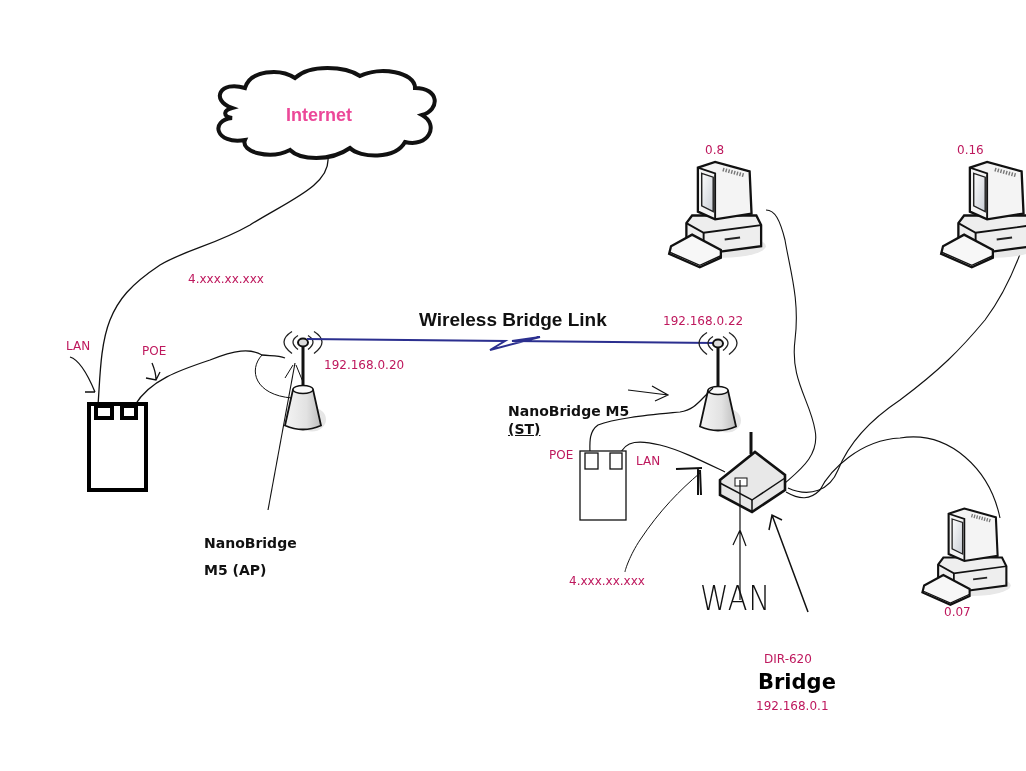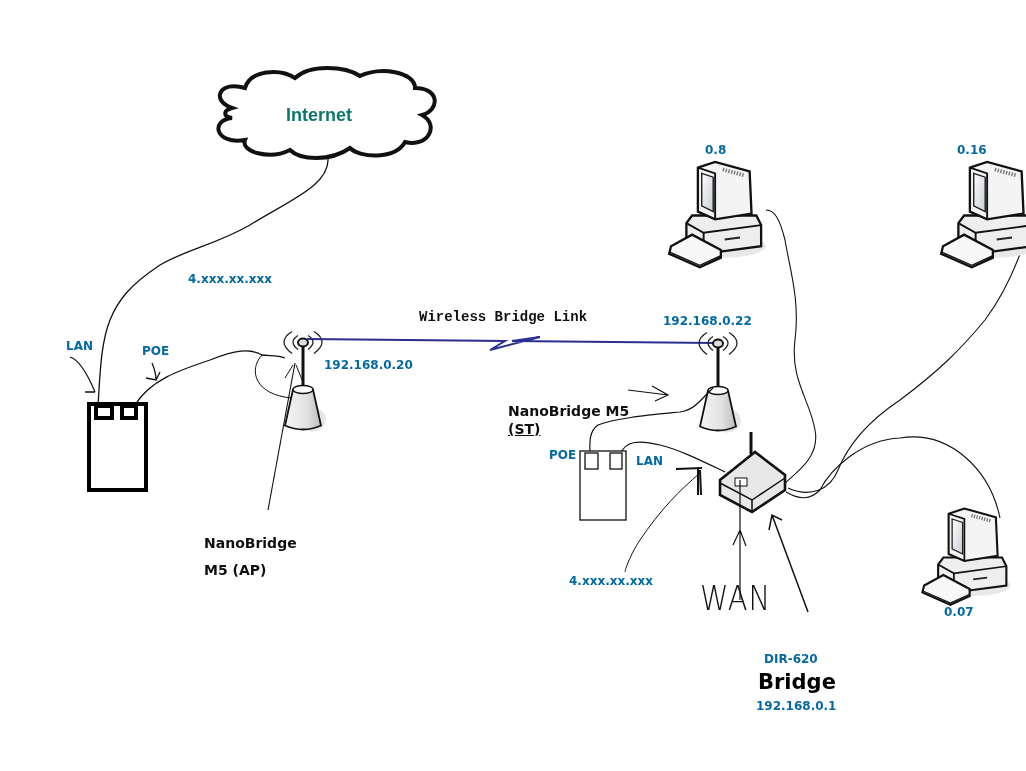--- a/index.html
+++ b/index.html
@@ -1,20 +1,20 @@
 <!DOCTYPE html>
 <html><head>
 <meta charset="utf-8">
 <style>
   html,body{margin:0;padding:0;background:#fff;}
   #stage{position:relative;width:1026px;height:771px;background:#fff;overflow:hidden;font-family:"DejaVu Sans",sans-serif;}
   svg#diagram{position:absolute;left:0;top:0;}
-  .lbl{position:absolute;color:#0369a1;font-size:12px;white-space:nowrap;font-weight:bold;}
+  .lbl{position:absolute;color:#be185d;font-size:12px;white-space:nowrap;}
   .lbl-sm{font-size:12px;font-family:"DejaVu Sans",sans-serif;}
-  .lbl-bold{font-weight:bold;font-family:"Liberation Sans",sans-serif;font-size:18px;color:#0f766e;}
+  .lbl-bold{font-weight:bold;font-family:"Liberation Sans",sans-serif;font-size:18px;color:#ec4899;}
   .lbl-mid{font-weight:bold;font-family:"DejaVu Sans",sans-serif;font-size:14px;color:#111;}
   .lbl-router{font-weight:bold;font-family:"DejaVu Sans",sans-serif;font-size:21px;color:#000;}
   .wan{font-family:"DejaVu Sans",sans-serif;font-size:34px;font-weight:100;color:#111;transform:scaleX(0.85);transform-origin:left;letter-spacing:1px;}
 </style>
 </head>
 <body>
 
 <div id="stage">
 <svg id="diagram" width="1026" height="771" viewBox="0 0 1026 771">
   <defs>
@@ -117,21 +117,21 @@
   <use href="#pc" x="663" y="158" width="110" height="115"></use>
   <use href="#pc" x="935" y="158" width="110" height="115"></use>
   <use href="#pc" x="912" y="505" width="110" height="105"></use>
 </svg>
 
 <div class="lbl lbl-bold" style="left:286px;top:105px;">Internet</div>
 <div class="lbl lbl-sm" style="left:188px;top:272px;">4.xxx.xx.xxx</div>
 <div class="lbl lbl-sm" style="left:66px;top:339px;">LAN</div>
 <div class="lbl lbl-sm" style="left:142px;top:344px;">POE</div>
 <div class="lbl lbl-sm" style="left:324px;top:358px;text-align:right;">192.168.0.20</div>
-<div class="lbl lbl-mid" style="left:419px;top:309px;font-family:Liberation Mono, monospace;font-size:14px;">Wireless Bridge Link</div>
+<div class="lbl lbl-mid" style="left:419px;top:309px;font-family:Liberation Sans, sans-serif;font-size:19px;">Wireless Bridge Link</div>
 <div class="lbl lbl-sm" style="left:663px;top:314px;">192.168.0.22</div>
 <div class="lbl lbl-mid" style="left:508px;top:403px;">NanoBridge M5</div>
 <div class="lbl lbl-mid" style="left:508px;top:421px;text-decoration:underline;">(ST)</div>
 <div class="lbl lbl-sm" style="left:549px;top:448px;">POE</div>
 <div class="lbl lbl-sm" style="left:636px;top:454px;">LAN</div>
 <div class="lbl lbl-mid" style="left:204px;top:535px;">NanoBridge</div>
 <div class="lbl lbl-mid" style="left:204px;top:562px;">M5 (AP)</div>
 <div class="lbl lbl-sm" style="left:569px;top:574px;">4.xxx.xx.xxx</div>
 <div class="lbl wan" style="left:700px;top:578px;">WAN</div>
 <div class="lbl lbl-sm" style="left:764px;top:652px;">DIR-620</div>

